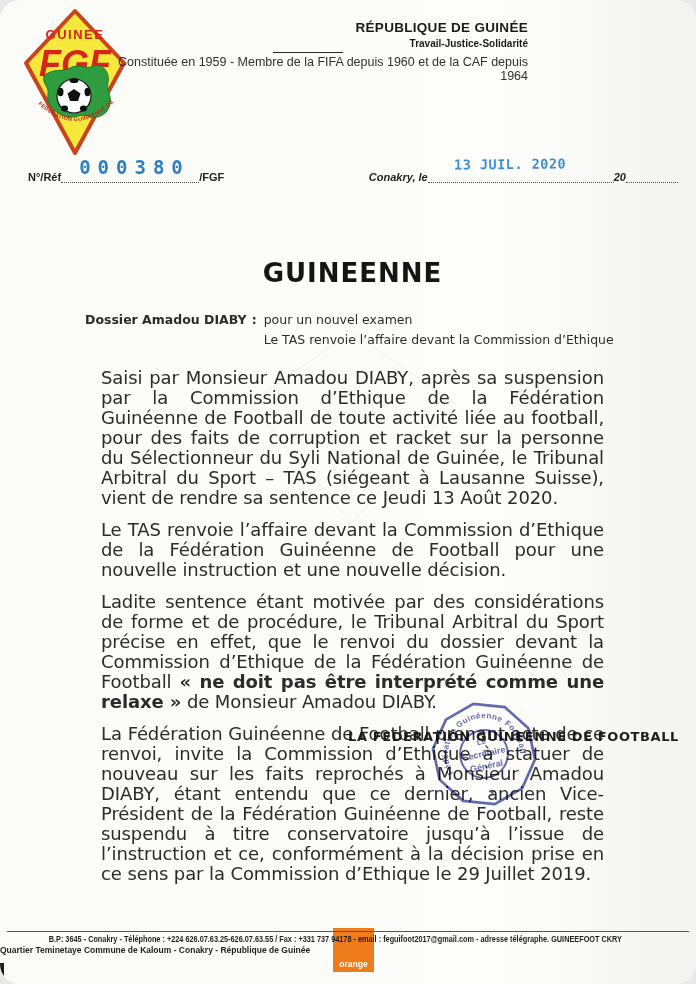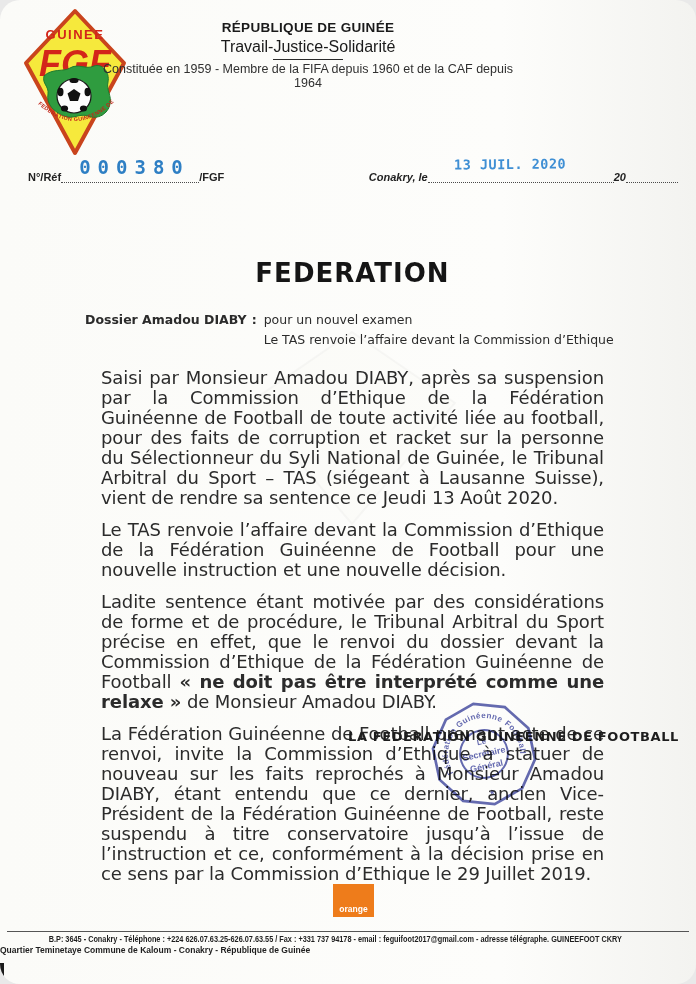--- a/index.html
+++ b/index.html
@@ -3,24 +3,24 @@
 <meta charset="utf-8">
 <style>
   html,body{margin:0;padding:0;background:#e9e9e9;}
   .page{
     position:relative; width:696px; height:984px; margin:0 auto;
     background:linear-gradient(90deg,#fbfbf8 0%,#fdfdfb 72%,#f3f3f0 100%);
     font-family:"DejaVu Sans",sans-serif; color:#2b2b2b; overflow:hidden;border-radius:20px;
   }
   
   .crest{position:absolute;left:22px;top:8px;width:106px;height:148px;}
-  .lh{position:absolute;left:88px;top:20px;width:440px;text-align:center;
+  .lh{position:absolute;left:88px;top:20px;width:440px;text-align:right;
       font-family:"Liberation Sans",sans-serif;color:#1a1a1a;}
   .republic{font-size:13.5px;font-weight:bold;letter-spacing:.3px;}
-  .motto{font-size:16px;font-weight:normal;margin-top:3px;}
+  .motto{font-size:10px;font-weight:bold;margin-top:3px;}
   .motto-rule{width:70px;border-top:1.6px solid #2a2a2a;margin:3px auto 0;}
   .federation{font-size:20px;font-weight:bold;letter-spacing:.4px;margin-top:21px;}
   .subtitle{font-size:12.5px;margin-top:2px;color:#303030;}
   
   .ref-row{position:absolute;left:28px;right:18px;top:170px;display:flex;
       justify-content:space-between;align-items:flex-end;
       font-family:"Liberation Sans",sans-serif;font-size:11px;font-weight:bold;color:#222;}
   .dotline{display:inline-block;position:relative;border-bottom:1.6px dotted #4a4a4a;height:12px;vertical-align:bottom;}
   .ref-dots{width:138px;text-align:right;}
   .refnum{position:absolute;left:18px;top:-14px;
@@ -43,21 +43,21 @@
   .main p{margin:18px 16px 0;font-size:18px;line-height:20px;letter-spacing:-.1px;
       text-align:justify;}
   .main p.gap{margin-top:12px;}
   .signature{position:absolute;left:348px;top:729px;font-size:13px;font-weight:bold;
       letter-spacing:.6px;color:#1d1d1d;}
   
   .stamp{position:absolute;left:430px;top:700px;width:108px;height:108px;
       transform:rotate(-12deg);opacity:.88;mix-blend-mode:multiply;}
   .watermark{position:absolute;left:245px;top:328px;width:215px;height:200px;opacity:.5;}
   
-  .orange-logo{position:absolute;left:333px;top:884px;width:41px;height:33px;
+  .orange-logo{position:absolute;left:333px;top:928px;width:41px;height:44px;
       background:#ee7c1b;}
   .orange-logo span{position:absolute;bottom:3px;left:0;right:0;text-align:center;
       color:#fff;font-family:"Liberation Sans",sans-serif;font-size:8.5px;font-weight:bold;}
   .footer{position:absolute;left:0;right:0;top:931px;
       font-family:"Liberation Sans",sans-serif;color:#1e1e1e;}
   .footer-rule{width:682px;margin:0 auto;border-top:1.4px solid #555;}
   .f1{margin-top:2px;font-size:8.5px;font-weight:bold;white-space:nowrap;
       transform:scaleX(.86);transform-origin:center;}
   .f2{margin-top:1px;font-size:8.5px;font-weight:bold;}
   .scan-mark{position:absolute;left:0;top:963px;width:4px;height:21px;background:#1b1b1b;}
@@ -106,21 +106,21 @@
         <span class="year">20</span>
         <span class="dotline tail-dots"></span>
     </div>
   </div>
 
   <svg class="watermark" viewBox="0 0 215 200">
     <polygon points="107,4 210,75 107,196 4,75" fill="rgba(205,205,185,.05)" stroke="rgba(130,130,130,.10)" stroke-width="2"></polygon>
   </svg>
 
   <div class="main">
-    <h1 class="title">FEDERATION</h1>
+    <h1 class="title">GUINEENNE</h1>
 
     <div class="subject">
       <span class="s-label">Dossier Amadou DIABY</span>
       <span class="s-sep">:</span>
       <div class="s-text">
         <div>pour un nouvel examen</div>
         <div>Le TAS renvoie l’affaire devant la Commission d’Ethique</div>
       </div>
     </div>
 

